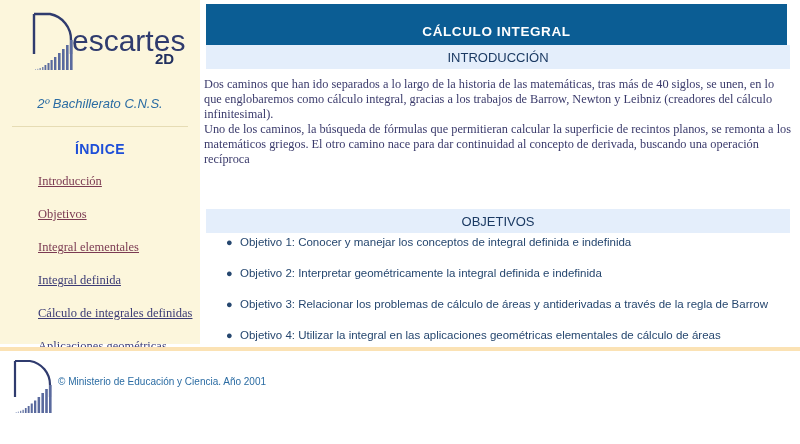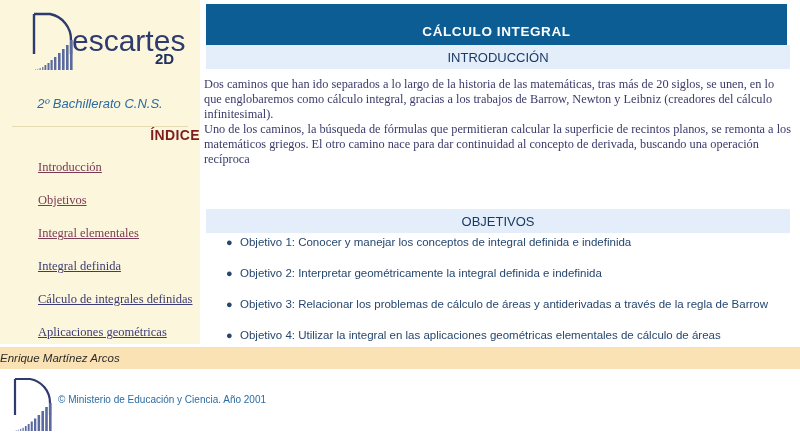--- a/index.html
+++ b/index.html
@@ -71,25 +71,26 @@
     color: #2b6ca3;
     margin-top: 12px;
   }
   .sb-divider {
     width: 176px;
     height: 1px;
     background: #e6dcb4;
     margin: 15px auto 0 auto;
   }
   .indice-title {
-    text-align: right;
+    text-align: center;
     font-family: "Liberation Sans", sans-serif;
     font-size: 14px;
     font-weight: bold;
-    color: #7f1d1d;
+    color: #1d4ed8;
+    margin-top: 14px;
     letter-spacing: 0.4px;
   }
   .index-list {
     margin: 14px 0 0 0;
     padding: 0 0 0 38px;
     list-style: none;
   }
   .index-list li {
     margin: 0 0 15px 0;
   }
@@ -197,21 +198,21 @@
     font-family: "Liberation Sans", sans-serif;
     font-style: italic;
     font-size: 11.5px;
     color: #2b2b2b;
   }
 
   
   #footer {
     position: absolute;
     left: 0;
-    top: 369px;
+    top: 351px;
     width: 800px;
     height: 70px;
     background: #ffffff;
   }
   #footer-logo {
     position: absolute;
     left: 8px;
     top: 6px;
   }
   #copyright {
@@ -280,21 +281,21 @@
       </li>
     </ul>
   </div>
 
   <div id="main">
 
     <div class="title-banner">CÁLCULO INTEGRAL</div>
 
     <div class="section-bar" id="bar-intro">INTRODUCCIÓN</div>
 
-    <div class="body-para" id="para-1">Dos caminos que han ido separados a lo largo de la historia de las matemáticas, tras más de 20 siglos, se unen, en lo que englobaremos como cálculo integral, gracias a los trabajos de Barrow, Newton y Leibniz (creadores del cálculo infinitesimal).</div>
+    <div class="body-para" id="para-1">Dos caminos que han ido separados a lo largo de la historia de las matemáticas, tras más de 40 siglos, se unen, en lo que englobaremos como cálculo integral, gracias a los trabajos de Barrow, Newton y Leibniz (creadores del cálculo infinitesimal).</div>
     <div class="body-para" id="para-2">Uno de los caminos, la búsqueda de fórmulas que permitieran calcular la superficie de recintos planos, se remonta a los matemáticos griegos. El otro camino nace para dar continuidad al concepto de derivada, buscando una operación recíproca</div>
 
     <div class="section-bar" id="bar-objetivos">OBJETIVOS</div>
 
     <ul class="obj-list">
       <li>
         <span class="bullet">●</span>
         <span>Objetivo 1: Conocer y manejar los conceptos de integral definida e indefinida</span>
       </li>
       <li>

